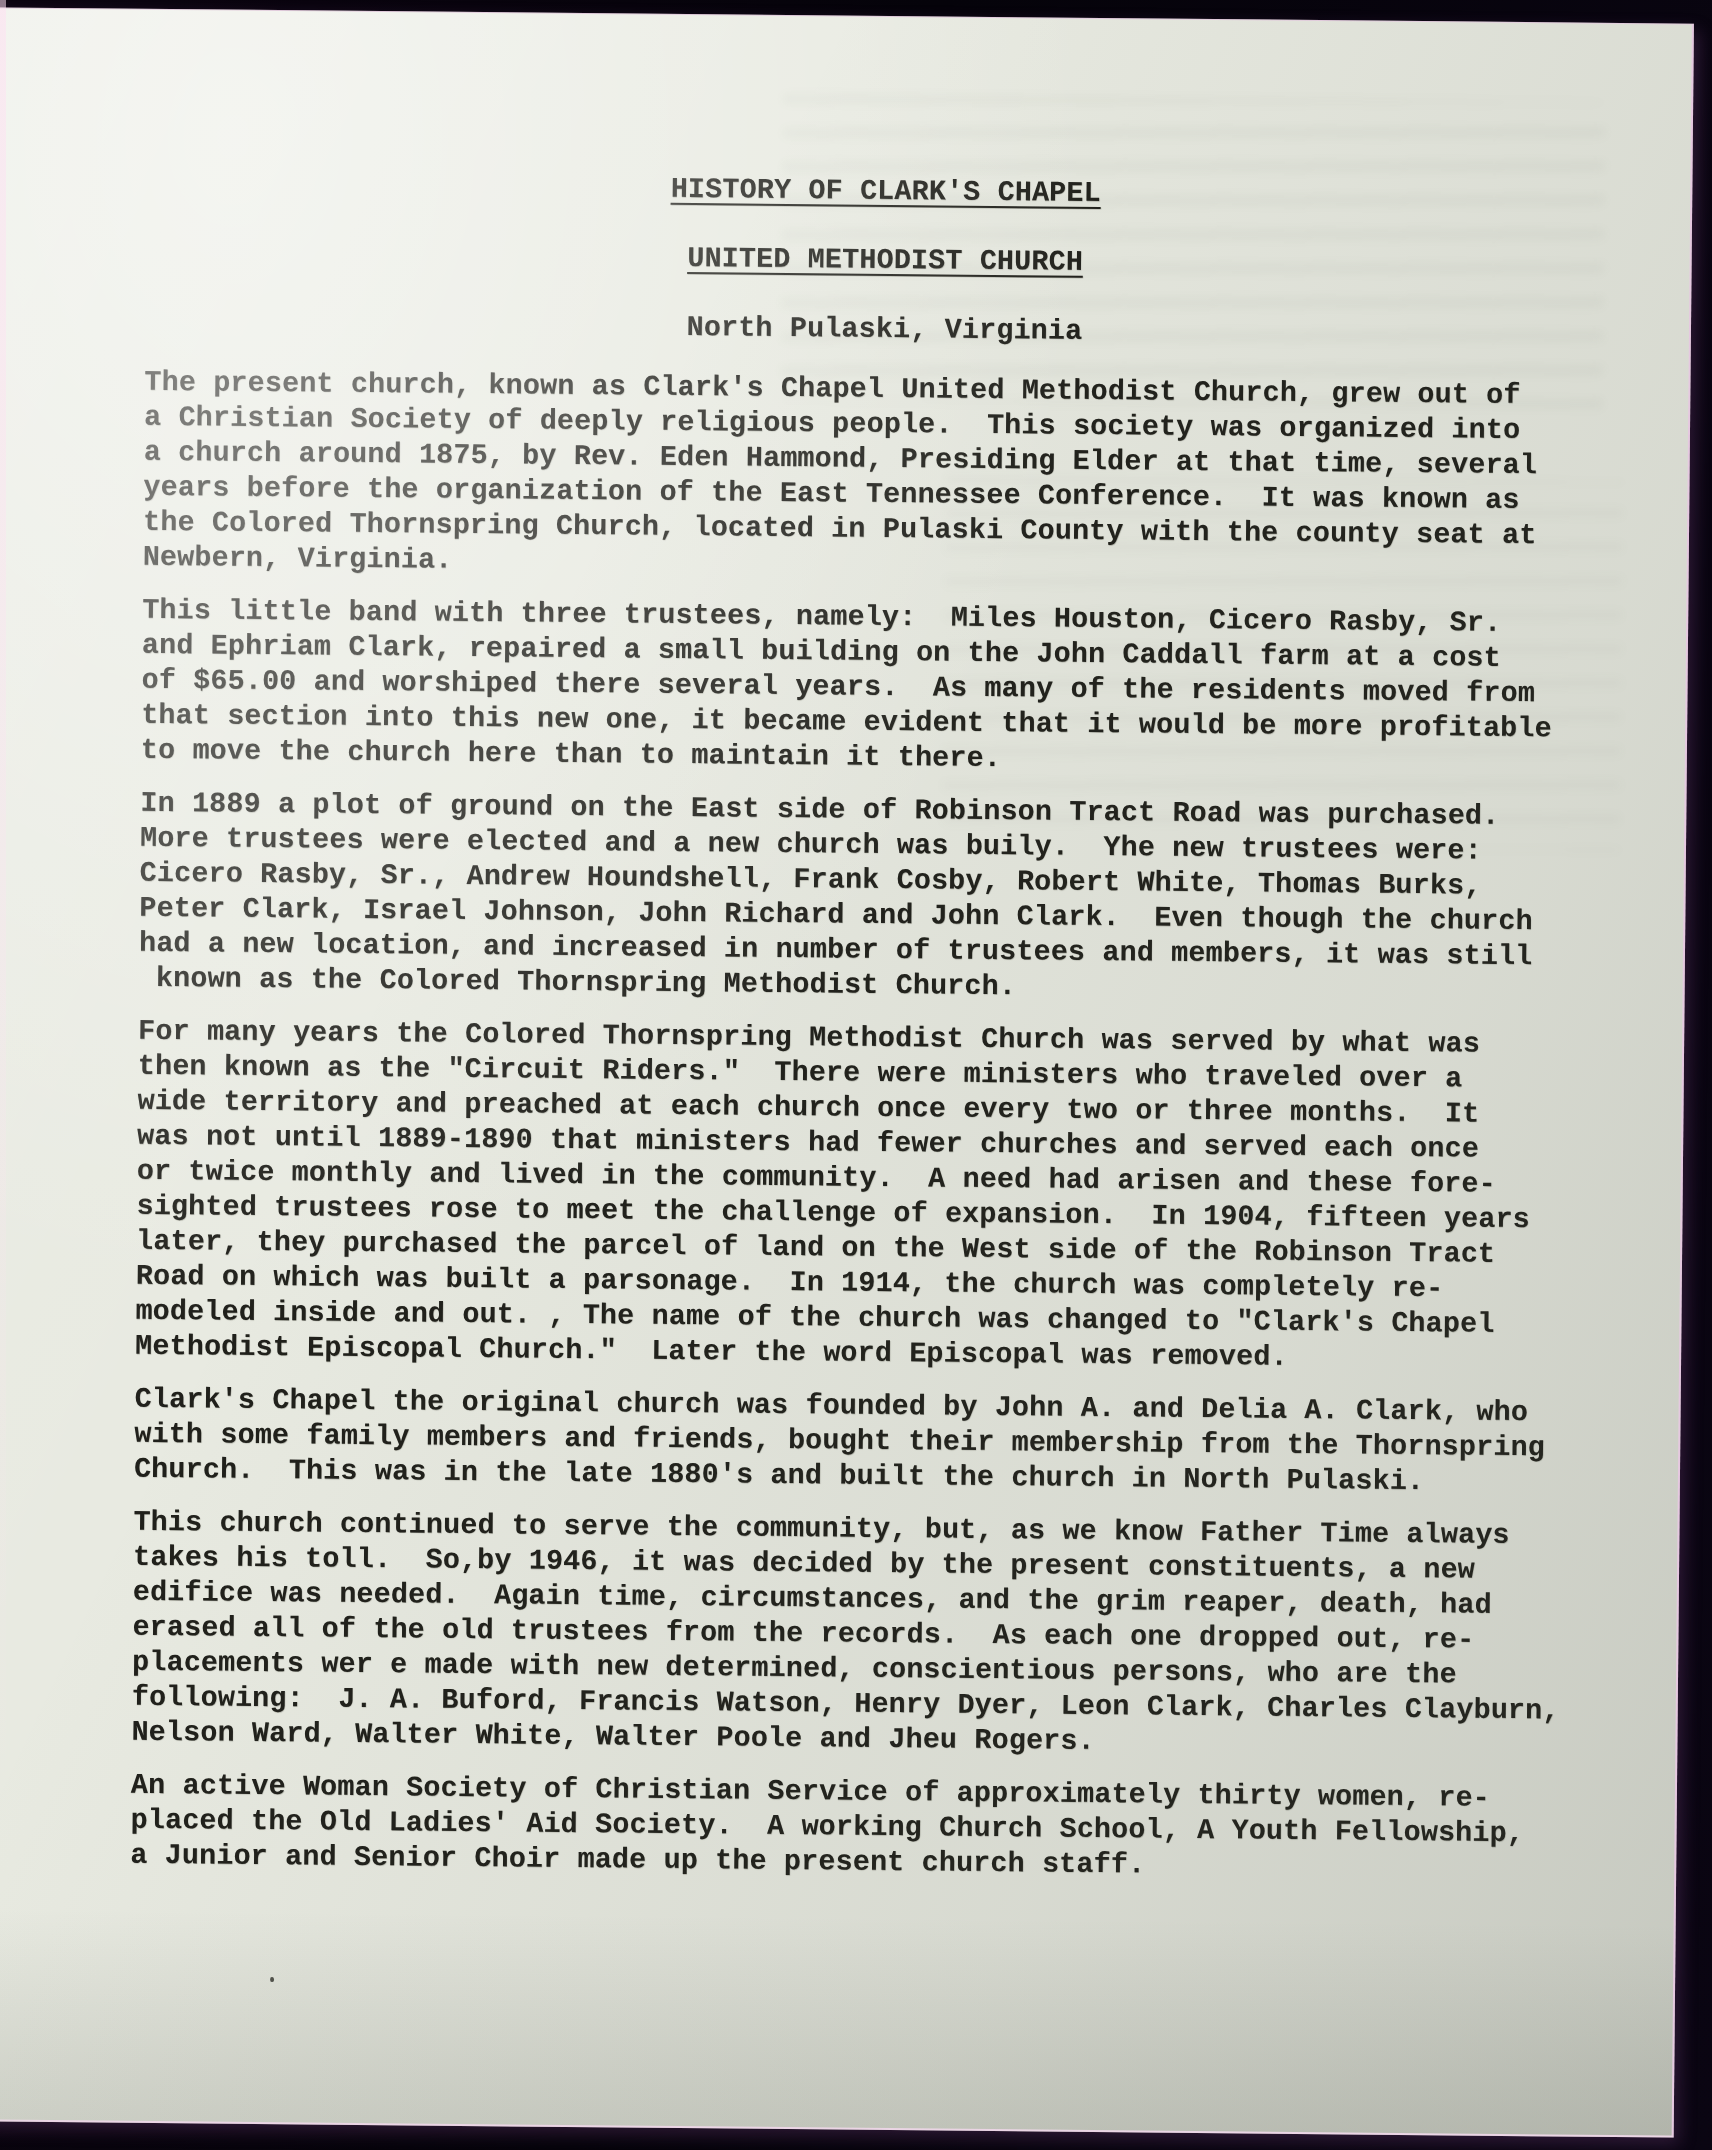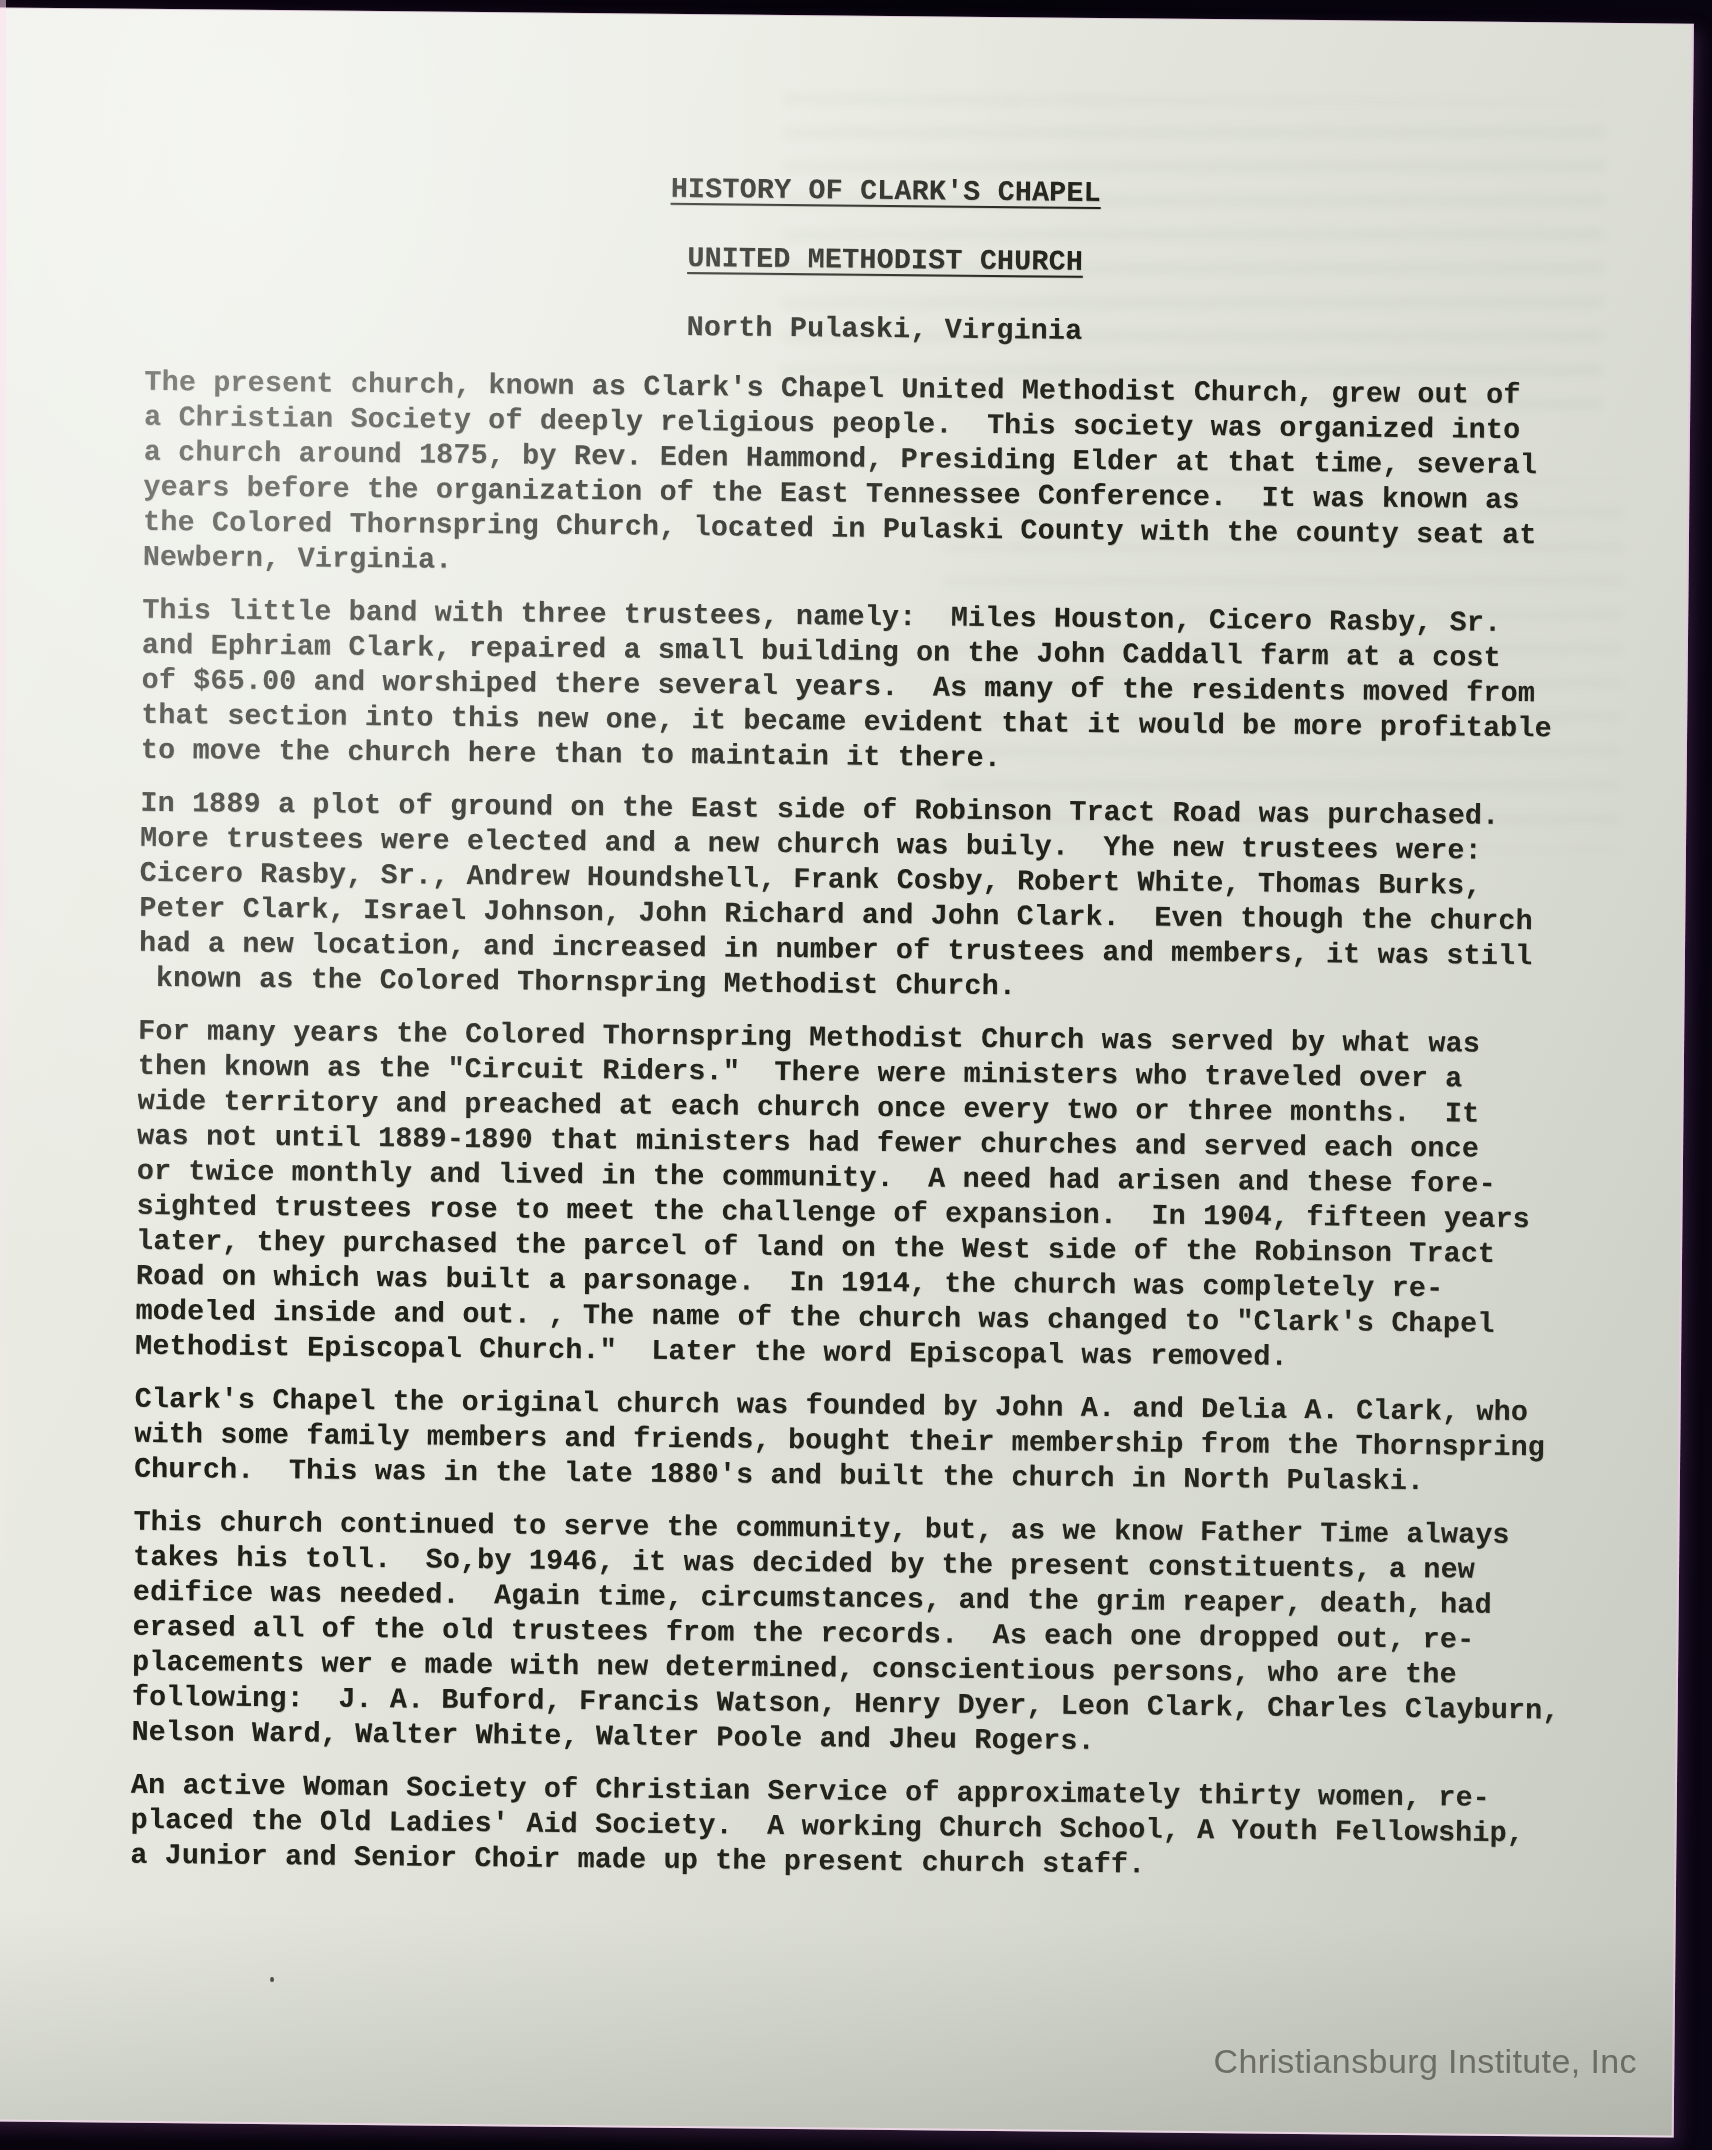--- a/index.html
+++ b/index.html
@@ -111,15 +111,14 @@
 following:  J. A. Buford, Francis Watson, Henry Dyer, Leon Clark, Charles Clayburn,
 Nelson Ward, Walter White, Walter Poole and Jheu Rogers.</p>
       <p class="body-par">An active Woman Society of Christian Service of approximately thirty women, re-
 placed the Old Ladies' Aid Society.  A working Church School, A Youth Fellowship,
 a Junior and Senior Choir made up the present church staff.</p>
     </div>
   </div>
 
   <div class="edge-glow"></div>
 
-  <div class="watermark">Christiansburg Institute, Inc</div>
 </div>
 
 
 </body></html>

